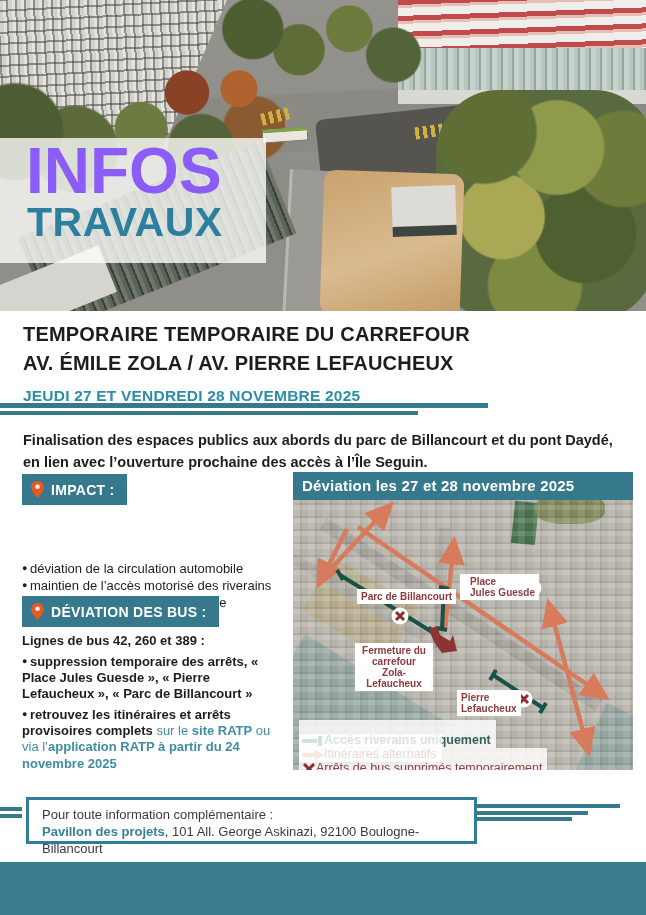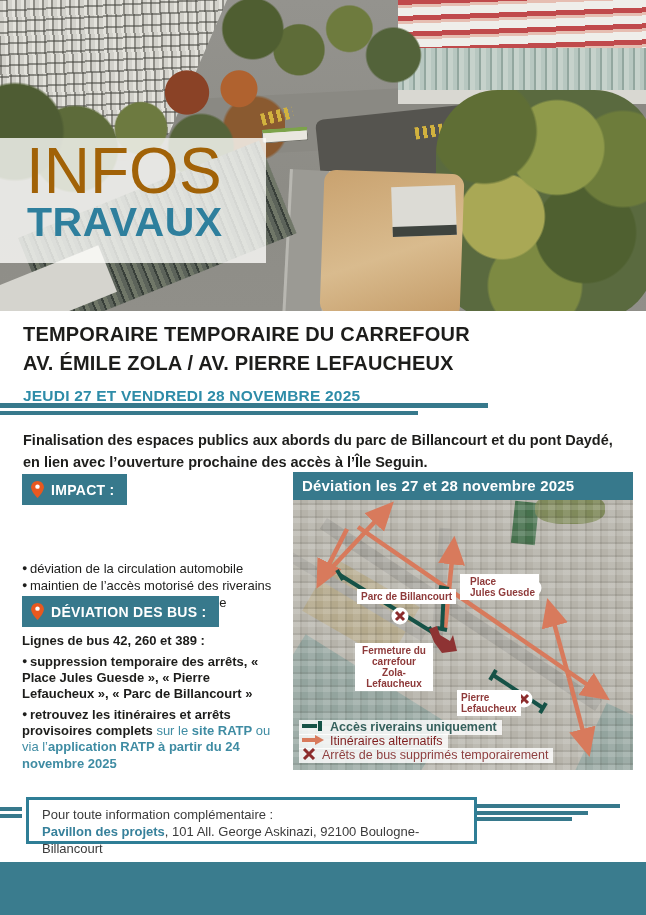--- a/index.html
+++ b/index.html
@@ -57,21 +57,21 @@
        background:linear-gradient(160deg,#c9a26f 0%,#d9bb8e 55%,#c39a66 100%);}
   .p-bldg-w{left:392px;top:186px;width:64px;height:50px;background:#dcdbd5;transform:rotate(-2deg);
        border-bottom:10px solid #3f443f;}
   .p-bldg-bl{left:18px;top:238px;width:260px;height:100px;transform:rotate(-22deg);transform-origin:left top;
        background:repeating-linear-gradient(90deg,#5c635a 0 4px,#39403a 4px 6px,#707768 6px 10px);}
   .p-bldg-bl2{left:-8px;top:266px;width:120px;height:50px;background:#d5d4ce;transform:rotate(-22deg);}
 
   
   #hero-block{position:absolute;left:0;top:138px;width:266px;height:125px;
        background:rgba(252,252,250,.8);}
-  #hero-line1{margin:2px 0 0 26px;font-size:64px;line-height:62px;font-weight:normal;color:#a16207;letter-spacing:0px;}
+  #hero-line1{margin:2px 0 0 26px;font-size:64px;line-height:62px;font-weight:bold;color:#8b5cf6;letter-spacing:0px;}
   #hero-line2{margin:-2px 0 0 27px;font-size:41px;line-height:44px;font-weight:bold;color:#2e7f9d;letter-spacing:.5px;}
 
   
   #headline{position:absolute;left:23px;top:320px;width:600px;color:#1d1d1b;}
   #headline .hl{font-size:20px;font-weight:bold;line-height:29px;letter-spacing:.2px;}
   #date-line{margin-top:9px;font-size:15.5px;font-weight:bold;color:#2e8ca8;letter-spacing:.2px;}
   .rule{position:absolute;height:4.5px;background:#37798c;left:0;}
   #rule1{top:403px;width:488px;}
   #rule2{top:410.5px;width:418px;}
 
@@ -110,22 +110,22 @@
   .m-road-d{left:34px;top:18px;width:330px;height:13px;background:#a3a19a;transform:rotate(33.5deg);transform-origin:0 0;}
   .m-road-h{left:-4px;top:50px;width:160px;height:10px;background:#a8a69f;transform:rotate(31deg);transform-origin:0 0;}
   .m-road-v{left:142px;top:28px;width:11px;height:125px;background:#a8a69f;transform:rotate(4deg);}
   .m-tex{left:0;top:0;width:100%;height:100%;background:
       repeating-linear-gradient(0deg, rgba(255,255,255,.13) 0 5px, rgba(70,68,60,.12) 5px 7px, transparent 7px 13px),
       repeating-linear-gradient(90deg, rgba(255,255,255,.10) 0 7px, rgba(70,68,60,.10) 7px 9px, transparent 9px 15px);}
   #map-svg{position:absolute;left:0;top:0;}
   .map-label{position:absolute;background:#ffffff;color:#8e3a3a;font-size:10px;font-weight:bold;
       line-height:11px;padding:2px 4px;white-space:nowrap;}
   #lbl-fermeture{text-align:center;white-space:normal;width:78px;}
-  .legend{position:absolute;left:6px;display:flex;align-items:flex-start;gap:6px;
-      background:rgba(255,255,255,.82);padding:0 5px 1px 3px;font-size:12.5px;white-space:nowrap;width:fit-content;}
+  .legend{position:absolute;left:6px;display:flex;align-items:flex-end;
+      background:rgba(255,255,255,.82);padding:13px 5px 1px 3px;font-size:12.5px;white-space:nowrap;width:fit-content;}
   #legend-1{top:220px;color:#35605c;font-weight:bold;}
   #legend-2{top:234px;color:#7f1d1d;}
   #legend-3{top:248px;color:#8e4040;}
 
   
   #info-box{position:absolute;left:26px;top:797px;width:451px;height:47px;border:3px solid #2f7e96;
       background:#fff;padding:6px 0 0 13px;font-size:13px;color:#3b3b3b;line-height:17px;}
   .ib-line{position:absolute;height:4px;background:#37798c;}
   #ibl-1{left:0;top:807px;width:22px;}
   #ibl-2{left:0;top:814px;width:22px;}

